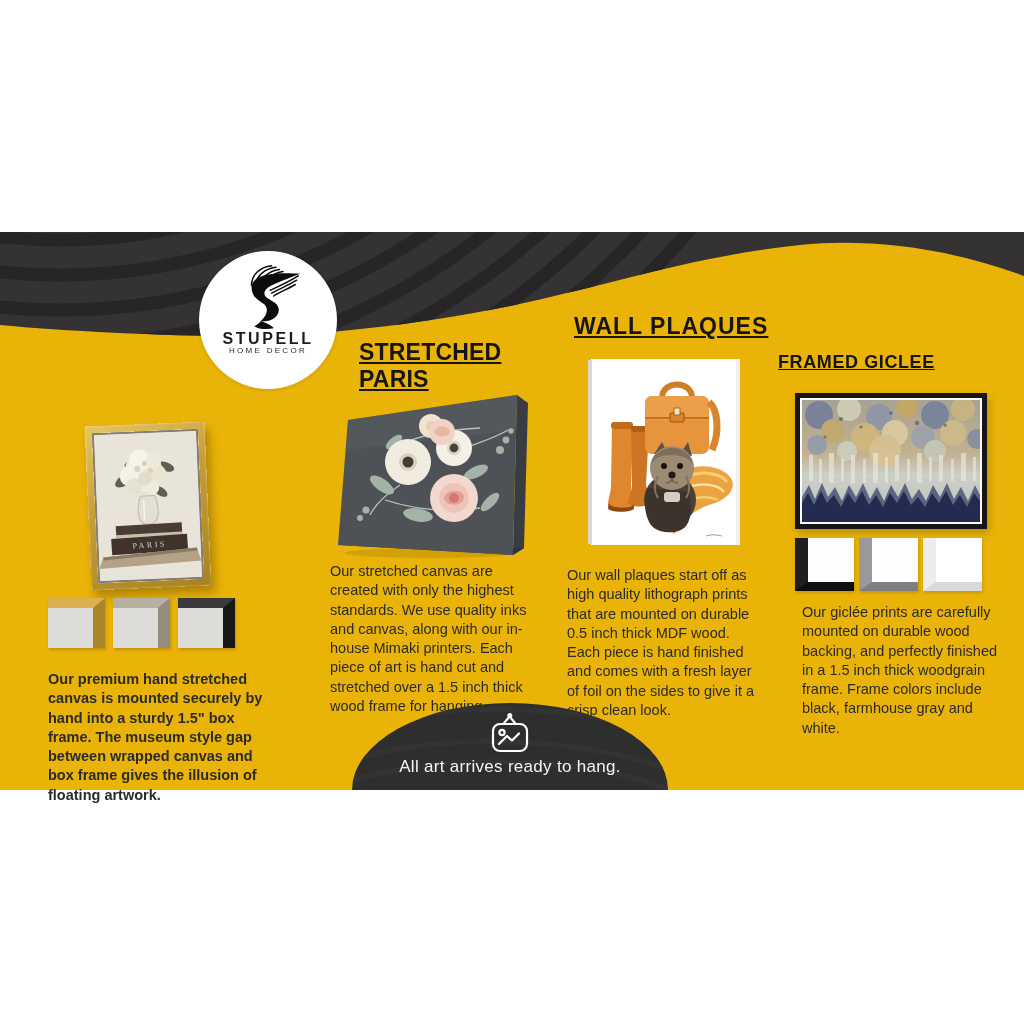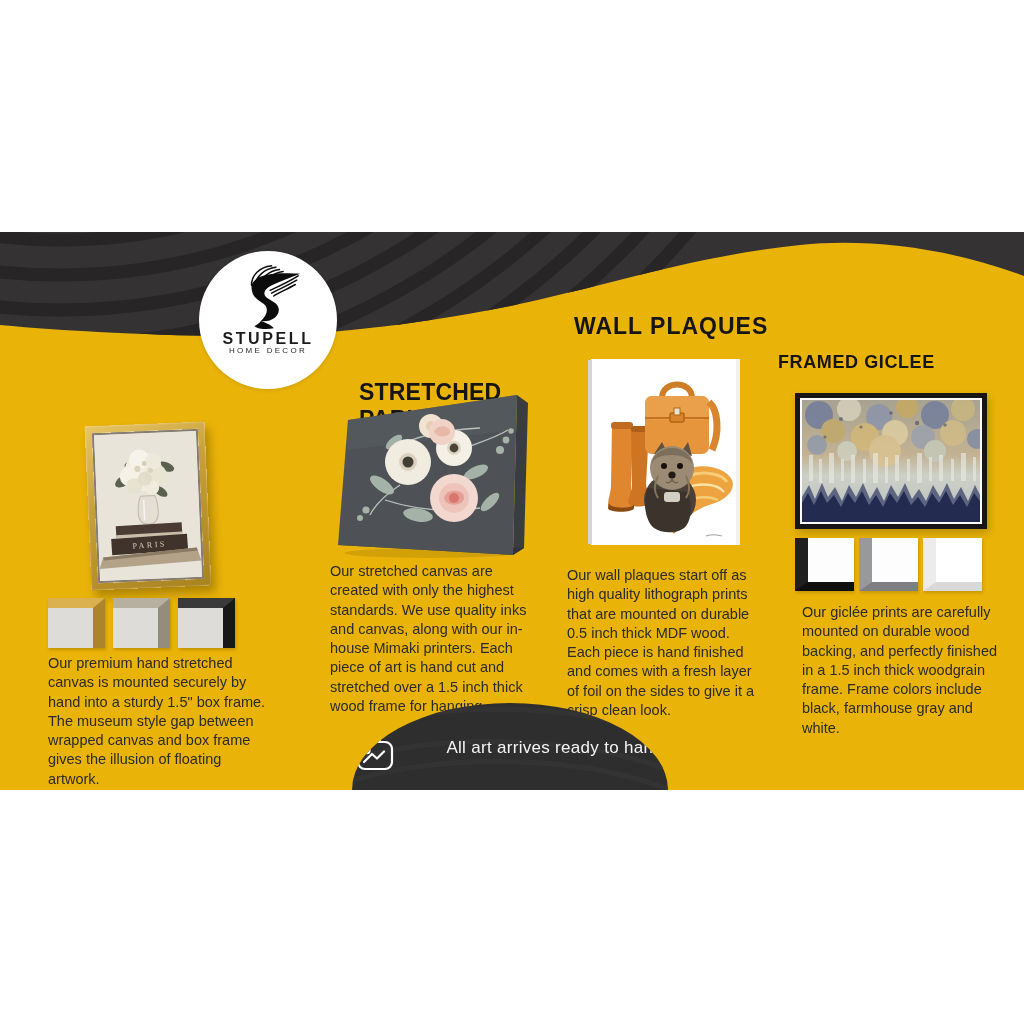--- a/index.html
+++ b/index.html
@@ -15,28 +15,28 @@
   .logo-circle{
     position:absolute;left:199px;top:19px;width:138px;height:138px;border-radius:50%;
     background:#ffffff;display:flex;flex-direction:column;align-items:center;justify-content:flex-start;
     box-shadow:0 1px 4px rgba(0,0,0,.12);z-index:5;
   }
   .logo-mark{margin-top:12px;}
   .brand-name{font-size:16px;font-weight:600;letter-spacing:2.6px;color:#1c1c1c;line-height:1;margin-top:2px;}
   .brand-tagline{font-size:8px;font-weight:500;letter-spacing:2.3px;color:#2a2a2a;line-height:1;margin-top:0;}
 
   
-  .sec-title{position:absolute;color:#151515;font-weight:700;line-height:1.16;letter-spacing:.2px;margin:0;}
+  .sec-title{position:absolute;color:#151515;font-weight:700;line-height:1.16;letter-spacing:.2px;margin:0;text-decoration:underline;}
   .sec-title span{display:block;}
   .t1{left:38px;top:131px;font-size:25px;}
-  .t2{left:359px;top:107px;font-size:23px;margin-top:40px;}
+  .t2{left:359px;top:107px;font-size:23px;}
   .t3{left:574px;top:81px;font-size:23px;letter-spacing:1px;}
   .t4{left:778px;top:120px;font-size:18px;letter-spacing:.6px;}
   .sec-desc{position:absolute;color:#2b2b2b;font-size:14.5px;line-height:1.33;margin:0;}
-  .d1{left:48px;top:422px;width:222px;}
+  .d1{left:48px;top:438px;width:222px;font-weight:bold;}
   .d2{left:330px;top:330px;width:208px;}
   .d3{left:567px;top:334px;width:194px;}
   .d4{left:794px;top:371px;width:200px;margin-left:8px;}
 
   
   .ffc-frame{
     position:absolute;left:88px;top:192px;width:120px;height:164px;
     background:linear-gradient(155deg,#e7c666 0%,#c79f38 40%,#a8821f 100%);
     padding:7px;box-sizing:border-box;transform:rotate(-2.4deg);
     box-shadow:4px 7px 10px rgba(0,0,0,.25), inset 0 0 2px rgba(255,255,255,.6);
@@ -62,21 +62,21 @@
   .sw2{left:795px;top:306px;gap:5px;}
   .sw-corner2{width:59px;height:53px;box-sizing:border-box;background:#fdfdfd;box-shadow:1px 2px 3px rgba(0,0,0,.15);}
   .sw2-black{border-left:13px solid #1f1f1f;border-bottom:9px solid #0f0f0f;}
   .sw2-gray{border-left:13px solid #97999b;border-bottom:9px solid #7d7f82;}
   .sw2-white{border-left:13px solid #ececec;border-bottom:9px solid #d9d9d9;background:#ffffff;}
 
   
   .dome{
     position:absolute;left:352px;top:471px;width:316px;height:87px;
     background:#2f2e2e;border-radius:50% 50% 0 0 / 100% 100% 0 0;
-    display:flex;flex-direction:row;align-items:center;overflow:hidden;justify-content:space-between;
+    display:flex;flex-direction:column;align-items:center;overflow:hidden;
   }
   .dome-swirl{position:absolute;inset:0;}
   .dome-icon{margin-top:10px;position:relative;}
   .dome-text{color:#f5f5f5;font-size:17px;letter-spacing:.3px;margin-top:2px;position:relative;}
 </style>
 </head>
 <body>
 
 <div class="poster">
 

